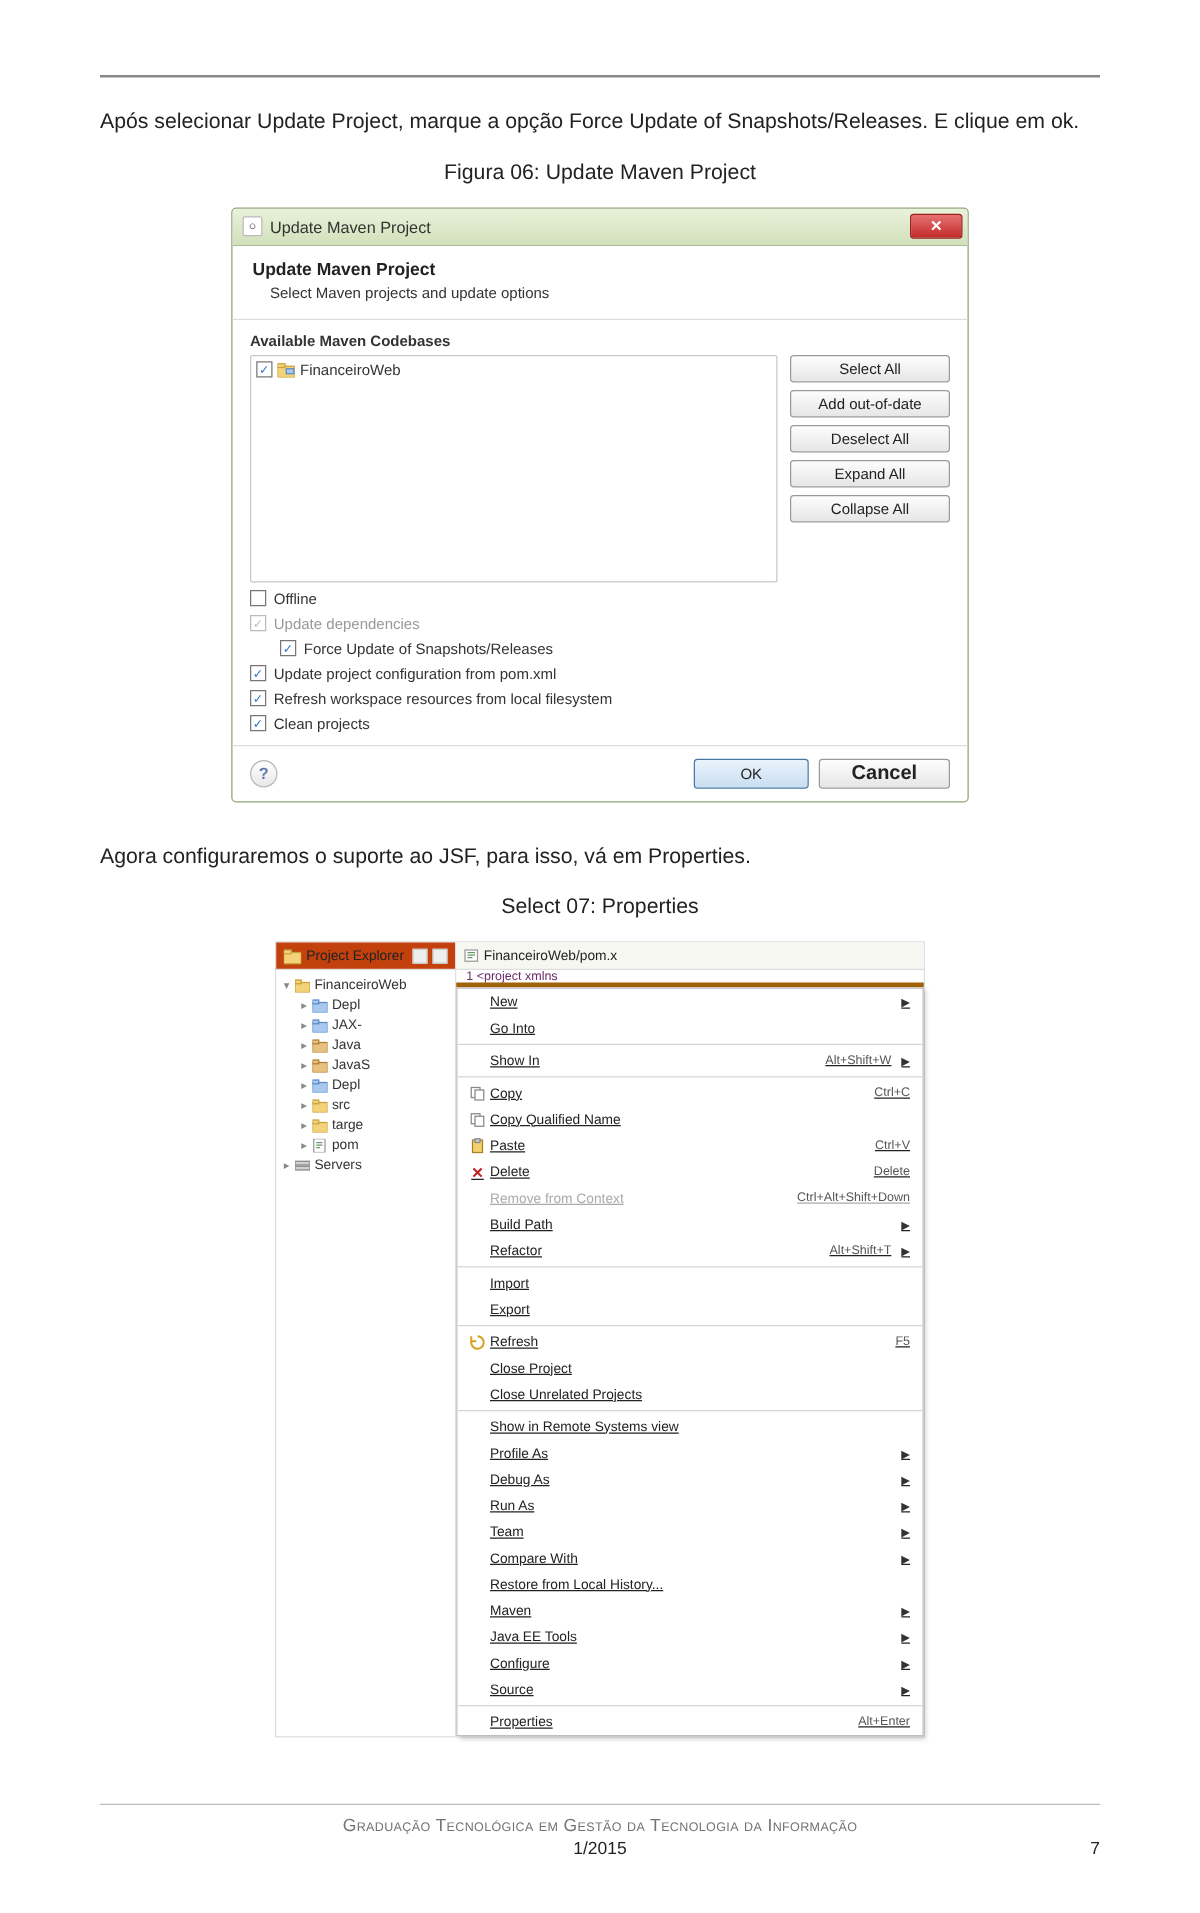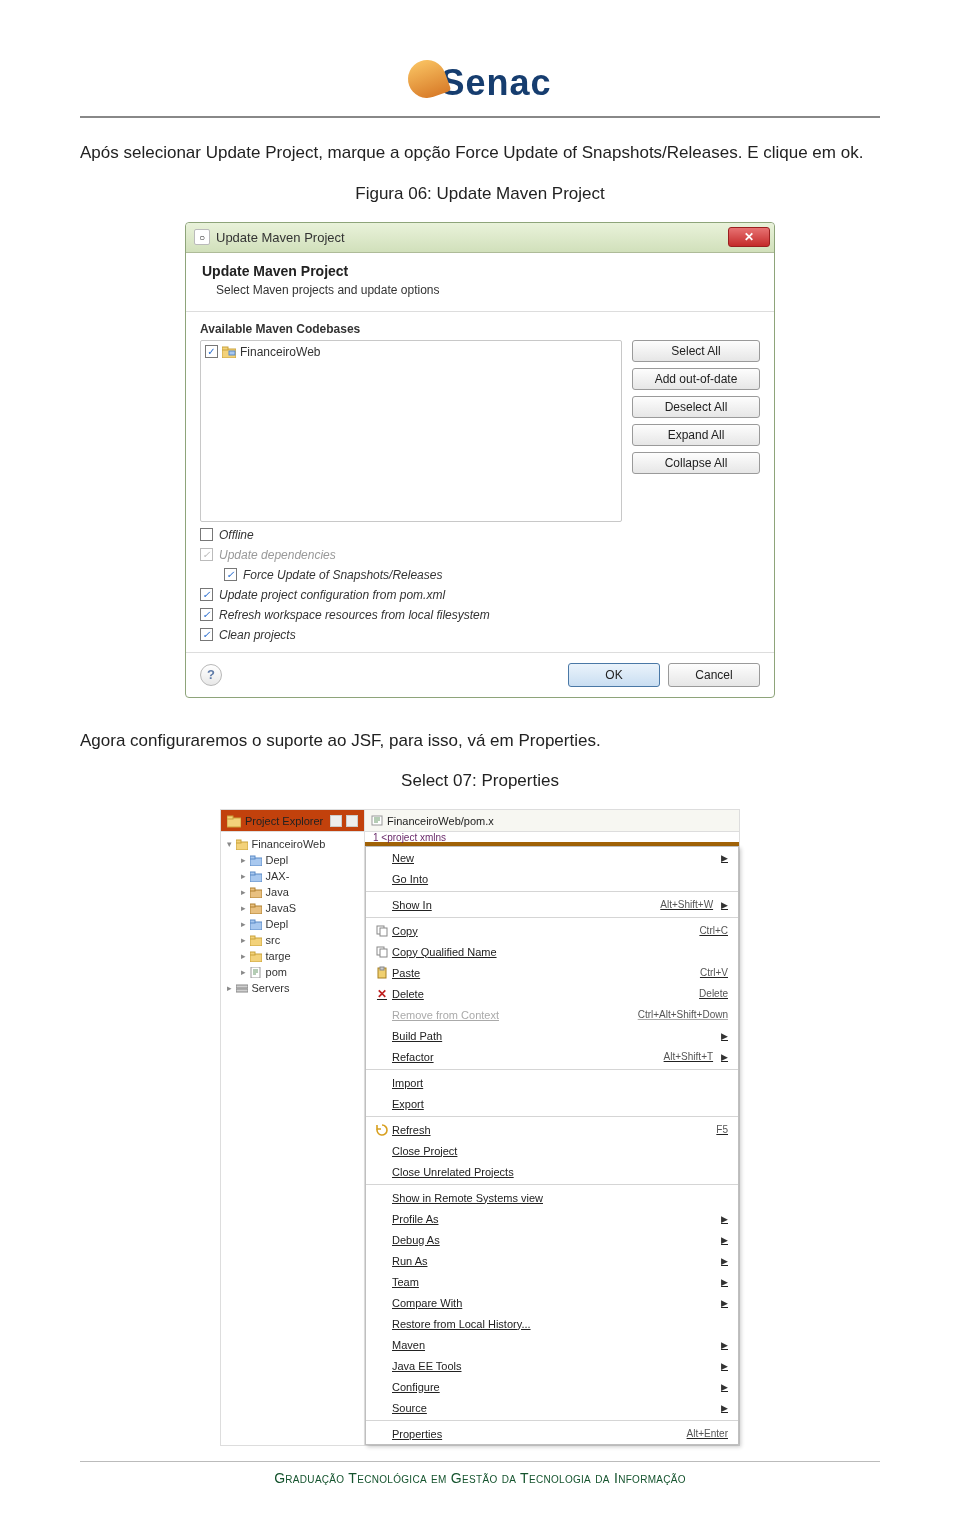--- a/index.html
+++ b/index.html
@@ -23,30 +23,30 @@
   .dlg-body{padding:10px 14px 10px 14px;font-size:12px;color:#333;}
   .dlg-body .lbl{font-weight:bold;font-size:12px;margin-bottom:4px;}
   .tree-row{display:flex;align-items:flex-start;}
   .tree{flex:1;border:1px solid #c8c8c8;height:182px;padding:4px;border-radius:2px;}
   .tree .item{display:flex;align-items:center;font-size:12px;gap:4px;}
   .tree .cb{width:13px;height:13px;border:1px solid #777;background:#fff;display:inline-flex;align-items:center;justify-content:center;font-size:10px;color:#2a6ed0;}
   .proj-icon{width:14px;height:12px;display:inline-block;}
   .proj-icon svg{display:block;}
   .side-btns{width:128px;margin-left:10px;display:flex;flex-direction:column;gap:6px;}
   .btn{height:22px;border:1px solid #9a9a9a;border-radius:3px;background:linear-gradient(180deg,#fdfdfd 0%,#e6e6e6 100%);font-size:12px;color:#222;display:flex;align-items:center;justify-content:center;cursor:pointer;}
-  .chk-row{display:flex;align-items:center;gap:6px;font-size:12px;margin-top:6px;font-style:italic;}
+  .chk-row{display:flex;align-items:center;gap:6px;font-size:12px;margin-top:6px;}
   .chk-row .cb{width:13px;height:13px;border:1px solid #777;background:#fff;display:inline-flex;align-items:center;justify-content:center;font-size:10px;color:#2a6ed0;}
   .chk-row.indent{padding-left:24px;}
   .chk-row.disabled{color:#999;}
   .chk-row.disabled .cb{color:#bbb;border-color:#bbb;}
   .dlg-foot{border-top:1px solid #ddd;padding:10px 14px;display:flex;align-items:center;}
   .help{width:22px;height:22px;border:1px solid #b8b8b8;border-radius:11px;background:linear-gradient(180deg,#fff 0%,#e8e8e8 100%);display:flex;align-items:center;justify-content:center;font-size:13px;color:#5f7ba8;font-weight:bold;}
   .dlg-foot .spacer{flex:1;}
   .ok-btn{width:92px;height:24px;border:1px solid #4a78a6;border-radius:3px;background:linear-gradient(180deg,#eaf3fb 0%,#c9def2 100%);font-size:12px;margin-right:8px;display:flex;align-items:center;justify-content:center;cursor:pointer;}
-  .cancel-btn{width:92px;height:24px;border:1px solid #9a9a9a;border-radius:3px;background:linear-gradient(180deg,#fdfdfd 0%,#e6e6e6 100%);font-size:12px;display:flex;align-items:center;justify-content:center;cursor:pointer;}
+  .cancel-btn{width:105px;height:24px;border:1px solid #9a9a9a;border-radius:3px;background:linear-gradient(180deg,#fdfdfd 0%,#e6e6e6 100%);font-size:16px;display:flex;align-items:center;justify-content:center;cursor:pointer;font-weight:bold;}
   
   .shot2{width:520px;margin:0 auto;border:1px solid #ddd;background:#fff;font-family:'Segoe UI',Tahoma,sans-serif;font-size:11px;color:#222;}
   .s2-top{display:flex;}
   .s2-pe{width:144px;border-right:1px solid #e0e0e0;}
   .s2-pe-tab{height:22px;background:#c2410c;border-bottom:1px solid #ddd;display:flex;align-items:center;padding:0 6px;gap:4px;font-size:11px;}
   .folder-icon{width:14px;height:14px;display:inline-block;}
   .s2-pe-tab .tools{margin-left:auto;display:flex;gap:4px;}
   .tool-ic{width:12px;height:12px;display:inline-block;border:1px solid #ccc;background:#eee;}
   .s2-pe-body{padding:4px 6px;}
   .s2-pe-body .pi{height:16px;display:flex;align-items:center;gap:4px;font-size:11px;color:#333;}
@@ -60,35 +60,29 @@
   .ctx-row{height:21px;display:flex;align-items:center;padding:0 10px 0 6px;font-size:11px;position:relative;text-decoration:underline;}
   .ctx-row .micon{width:20px;display:inline-flex;align-items:center;justify-content:center;font-size:12px;color:#555;}
   .ctx-row .mlabel{flex:1;}
   .ctx-row .mshort{color:#555;font-size:10px;}
   .ctx-row .arrow{margin-left:8px;font-size:9px;color:#333;}
   .ctx-row.disabled{color:#aaa;}
   .ctx-sep{height:1px;background:#d5d5d5;margin:2px 0;}
   
   .page-foot{position:absolute;left:80px;right:80px;bottom:44px;}
   .foot-hr{height:1px;background:#bbb;margin-bottom:8px;}
-  .foot-text{text-align:center;font-size:14px;color:#14532d;font-variant:small-caps;letter-spacing:.3px;}
+  .foot-text{text-align:center;font-size:14px;color:#737373;font-variant:small-caps;letter-spacing:.3px;}
   .foot-row2{display:flex;justify-content:space-between;align-items:center;font-size:14px;margin-top:2px;}
   .foot-row2 .ctr{flex:1;text-align:center;font-variant:small-caps;}
   .foot-row2 .pg{width:30px;text-align:right;}
 </style>
 </head>
 <body>
 
 <div class="page">
-  <div class="logo-wrap">
-    <div class="logo">
-      <span class="swoosh"></span>
-      <span>Senac</span>
-    </div>
-  </div>
   <div class="hr"></div>
 
   <p class="body-text">Após selecionar Update Project, marque a opção Force Update of Snapshots/Releases. E clique em ok.</p>
 
   <p class="caption">Figura 06: Update Maven Project</p>
 
   <div class="dialog">
     <div class="titlebar">
       <span class="icn">○</span>
       <span class="ttext">Update Maven Project</span>
@@ -449,13 +443,18 @@
             </div>
           </div>
       </div>
     </div>
   </div>
 </div>
 
 <div class="page-foot">
   <div class="foot-hr"></div>
   <div class="foot-text">Graduação Tecnológica em Gestão da Tecnologia da Informação</div>
+  <div class="foot-row2">
+    <span style="width:30px"></span>
+    <span class="ctr">1/2015</span>
+    <span class="pg">7</span>
+  </div>
 </div>
 
 </body></html>

